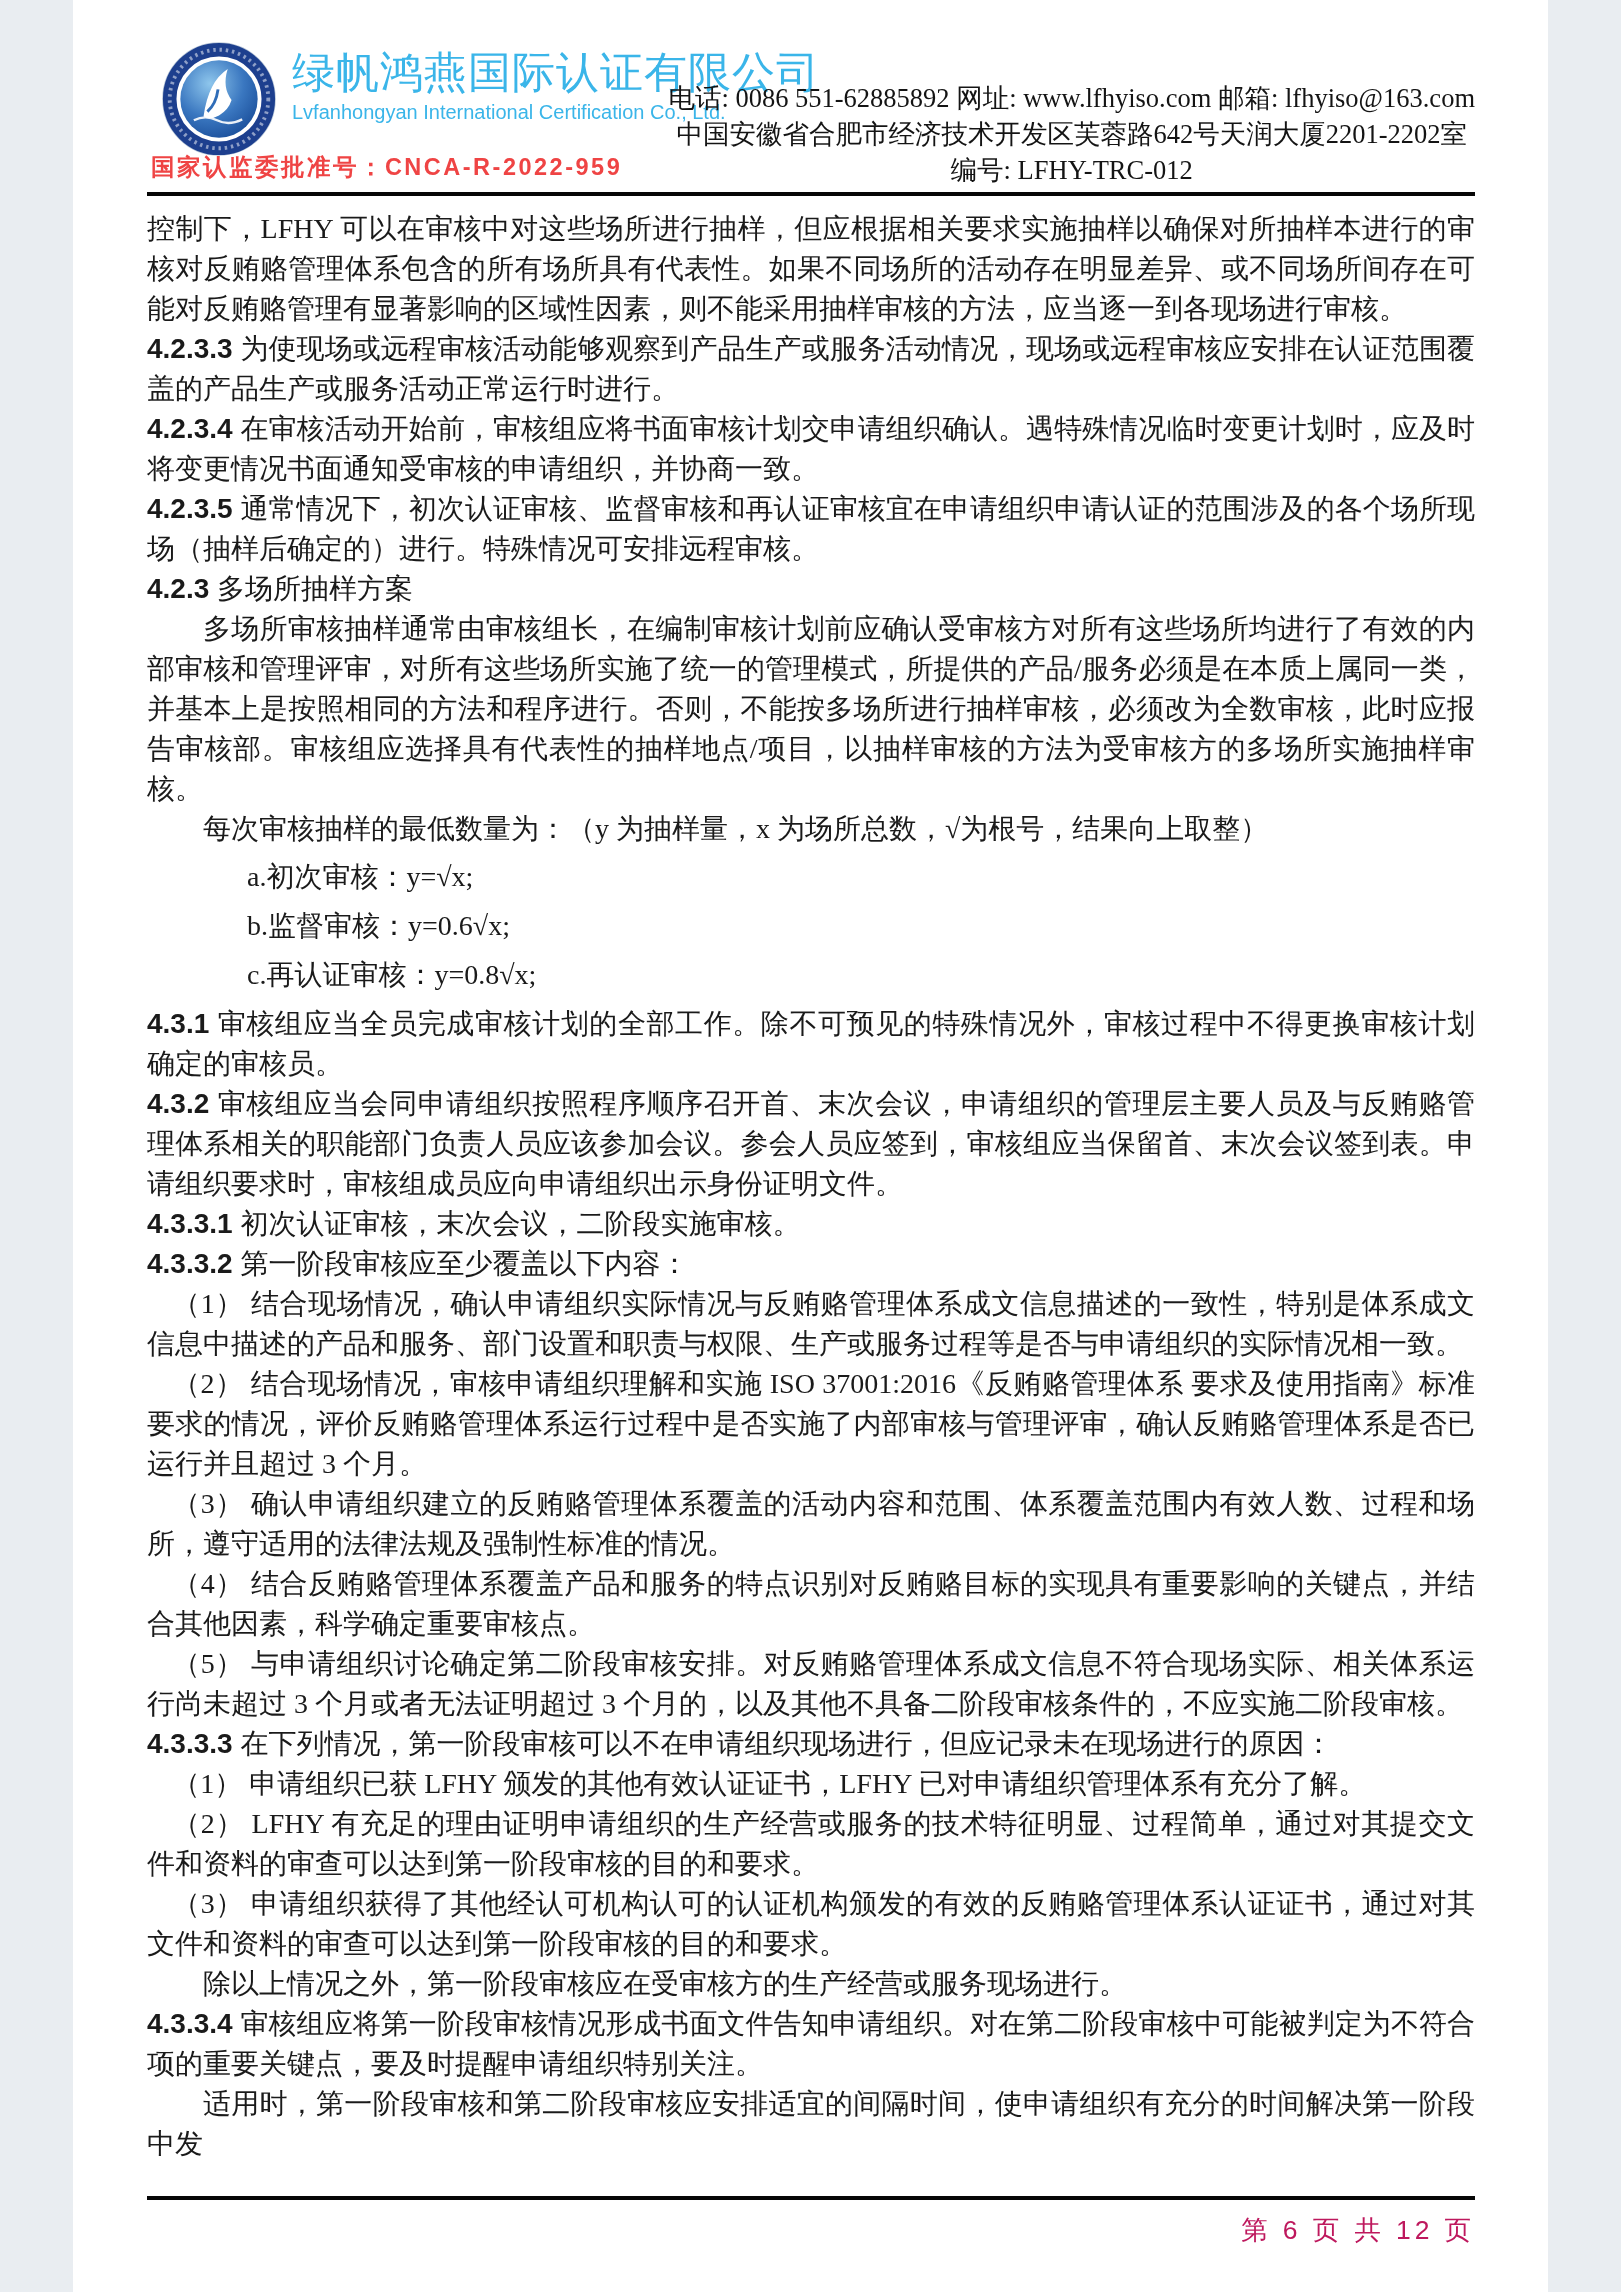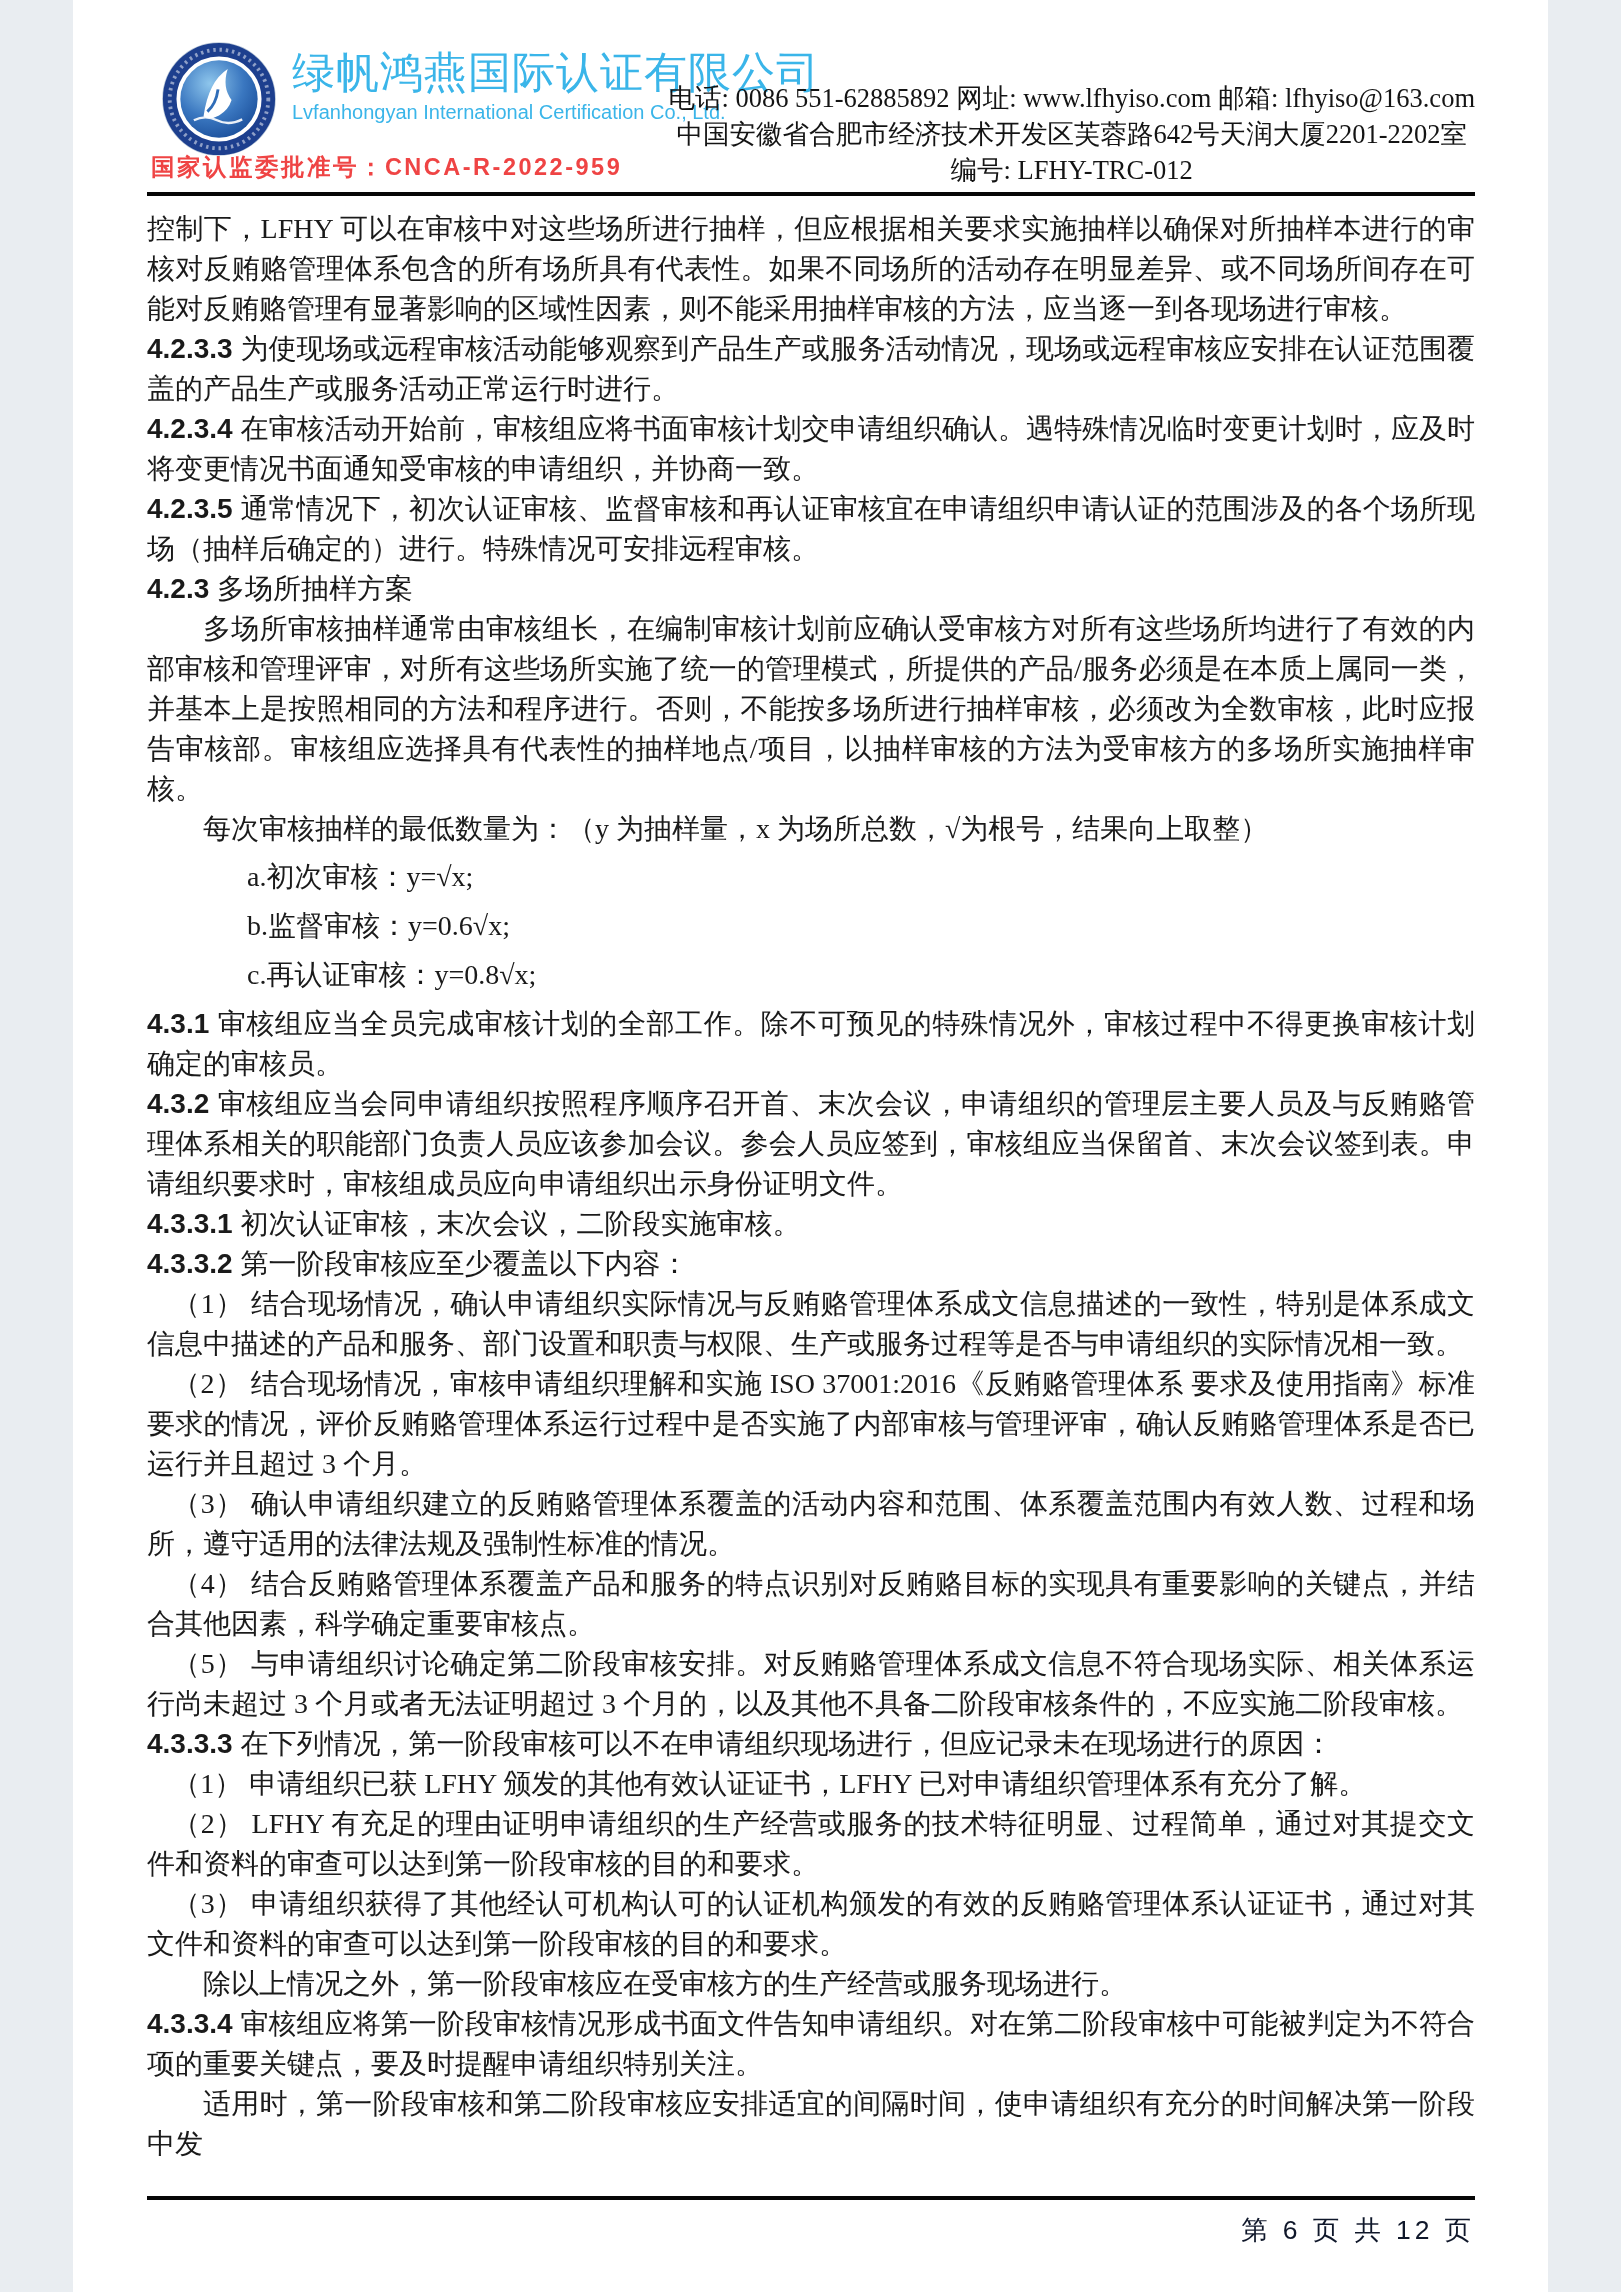--- a/index.html
+++ b/index.html
@@ -47,21 +47,21 @@
     font-size:34px;font-weight:700;line-height:43px;margin:14.7px 0 8.8px;text-align:left;
   }
   .num{font-family:"Liberation Sans","DejaVu Sans",sans-serif;font-weight:700;}
   .p-heading .num{font-size:34px;}
   
   .doc-footer{
     position:absolute;left:74px;right:73px;bottom:45px;
     border-top:4.9px solid #060606;
     padding-top:11.8px;text-align:right;
     font-family:"Liberation Sans","DejaVu Sans",sans-serif;
-    font-size:26.5px;color:#0f172a;letter-spacing:3.9px;
+    font-size:26.5px;color:#be185d;letter-spacing:3.9px;
   }
 </style>
 </head>
 <body>
 
 <div class="page">
 
   <header class="doc-header">
     <div class="logo-wrap">
       <svg viewBox="0 0 120 120" xmlns="http://www.w3.org/2000/svg">

